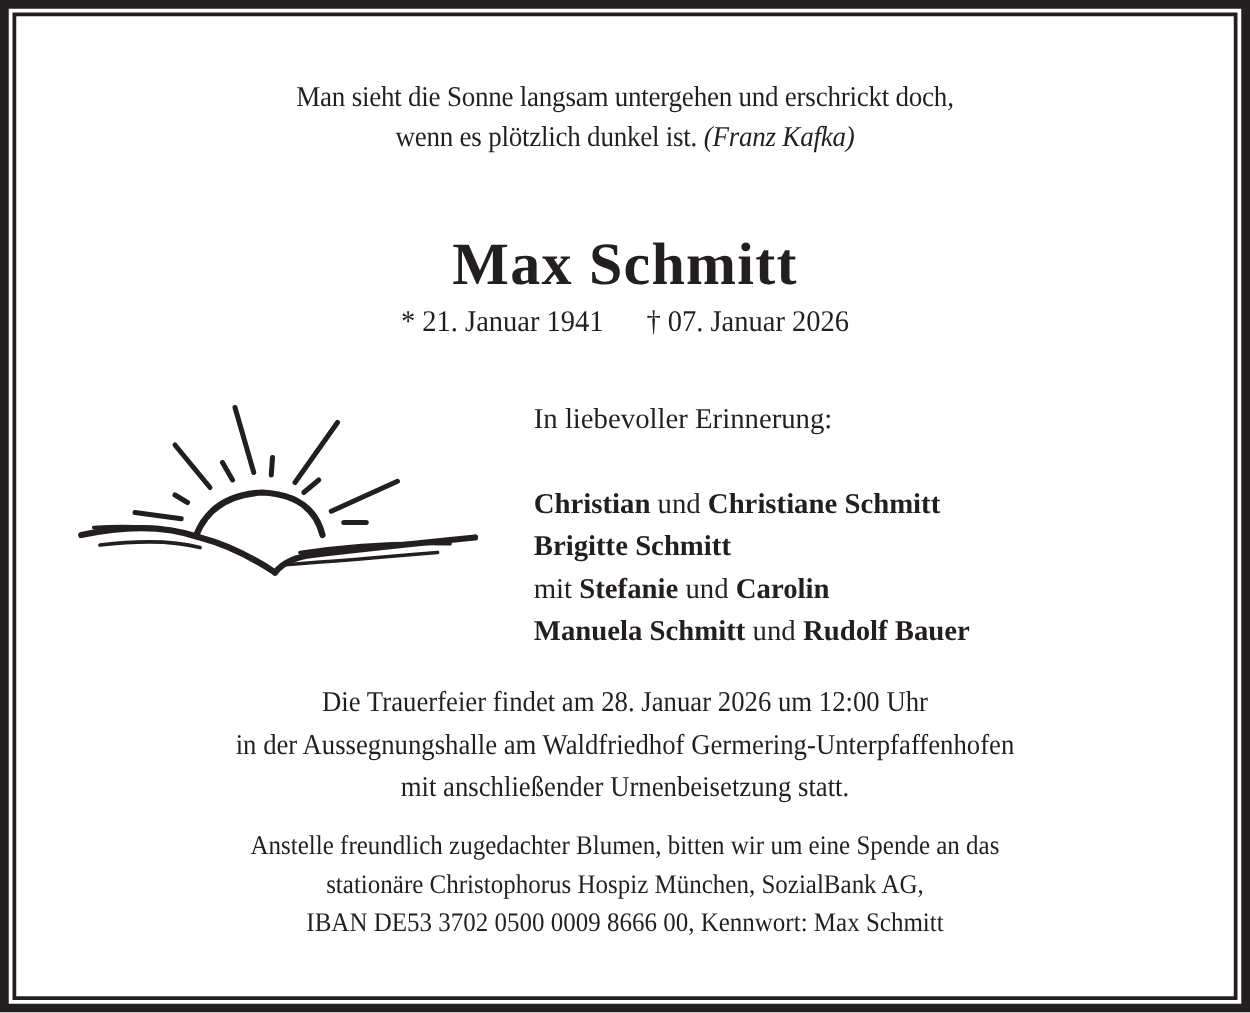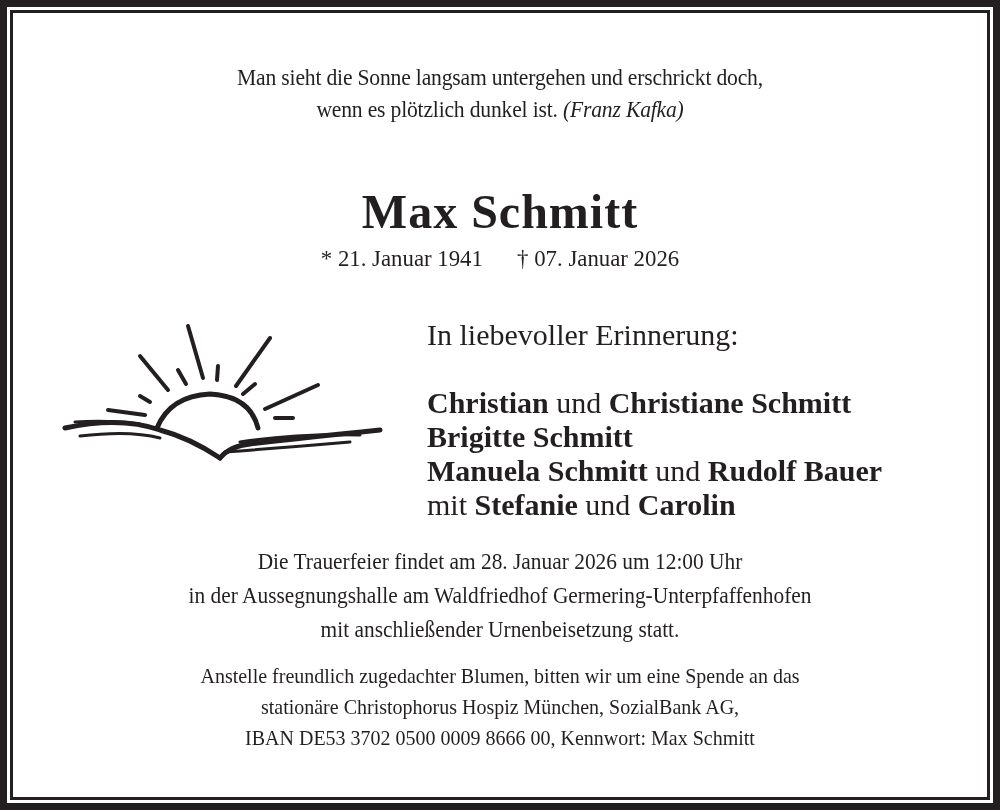--- a/index.html
+++ b/index.html
@@ -7,21 +7,21 @@
   .frame { position:absolute; left:0; top:0; width:1000px; height:810px; box-sizing:border-box; background:#231f20; }
   .frame-white { position:absolute; left:7px; top:7px; right:7px; bottom:7px; background:#fff; }
   .frame-inner { position:absolute; left:10px; top:10px; right:10px; bottom:10px; border:3px solid #231f20; background:#fff; box-sizing:border-box; }
   .center { position:absolute; left:0; width:1000px; text-align:center; }
   .quote { top:62px; font-size:23px; line-height:32px; letter-spacing:-0.2px; transform:scaleX(0.94); transform-origin:center; }
   .quote i { font-style:italic; }
   .name { top:144px; font-size:48px; line-height:74px; font-weight:bold; letter-spacing:1px;margin-top:31px; }
   .dates { top:242px; font-size:24px; line-height:32px; transform:scaleX(0.95); }
   .dates span.gap { display:inline-block; width:36px; }
   .sun { position:absolute; left:60px; top:318px; width:325px; height:150px; }
-  .mourners { position:absolute; left:427px; top:318px; font-size:30px; line-height:34px; }
+  .mourners { position:absolute; left:427px; top:318px; font-size:23px; line-height:34px; }
   .mourners .intro { margin-bottom:34px; }
   .mourners b { font-weight:bold; }
   .ceremony { top:545px; font-size:23px; line-height:34px; transform:scaleX(0.93); }
   .donation { top:661px; font-size:21.5px; line-height:31px; transform:scaleX(0.93); }
 </style>
 </head>
 <body>
 
 <div class="frame">
   <div class="frame-white"></div>
@@ -58,22 +58,22 @@
     <path d="M165 134 Q220 130 290 124" stroke-width="3"></path>
     <path d="M180 124 Q240 115 300 117" stroke-width="3"></path>
     <path d="M15 104 Q50 102 80 106" stroke-width="3"></path>
   </g>
 </svg>
 
 <div class="mourners">
   <div class="intro">In liebevoller Erinnerung:</div>
   <div><b>Christian</b><span style="white-space:pre"> und </span><b>Christiane Schmitt</b></div>
   <div><b>Brigitte Schmitt</b></div>
+  <div><span style="white-space:pre">mit </span><b>Stefanie</b><span style="white-space:pre"> und </span><b>Carolin</b></div>
   <div><b>Manuela Schmitt</b><span style="white-space:pre"> und </span><b>Rudolf Bauer</b></div>
-  <div><span style="white-space:pre">mit </span><b>Stefanie</b><span style="white-space:pre"> und </span><b>Carolin</b></div>
 </div>
 
 <div class="center ceremony">
   <div>Die Trauerfeier findet am 28. Januar 2026 um 12:00 Uhr</div>
   <div>in der Aussegnungshalle am Waldfriedhof Germering-Unterpfaffenhofen</div>
   <div>mit anschließender Urnenbeisetzung statt.</div>
 </div>
 
 <div class="center donation">
   <div>Anstelle freundlich zugedachter Blumen, bitten wir um eine Spende an das</div>

